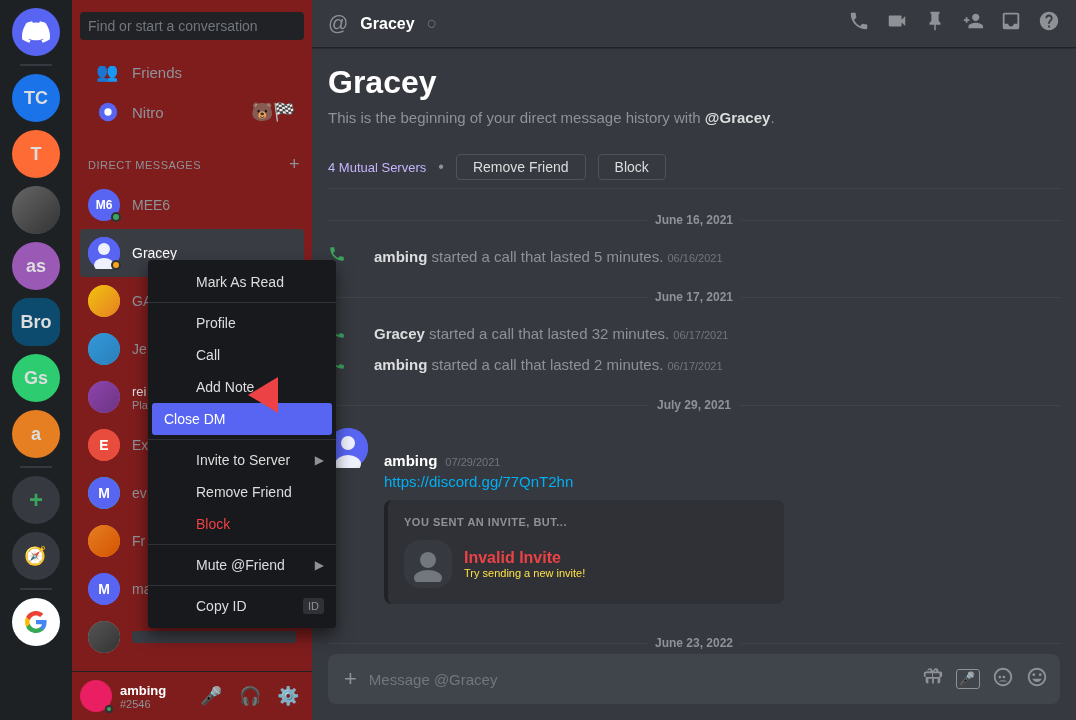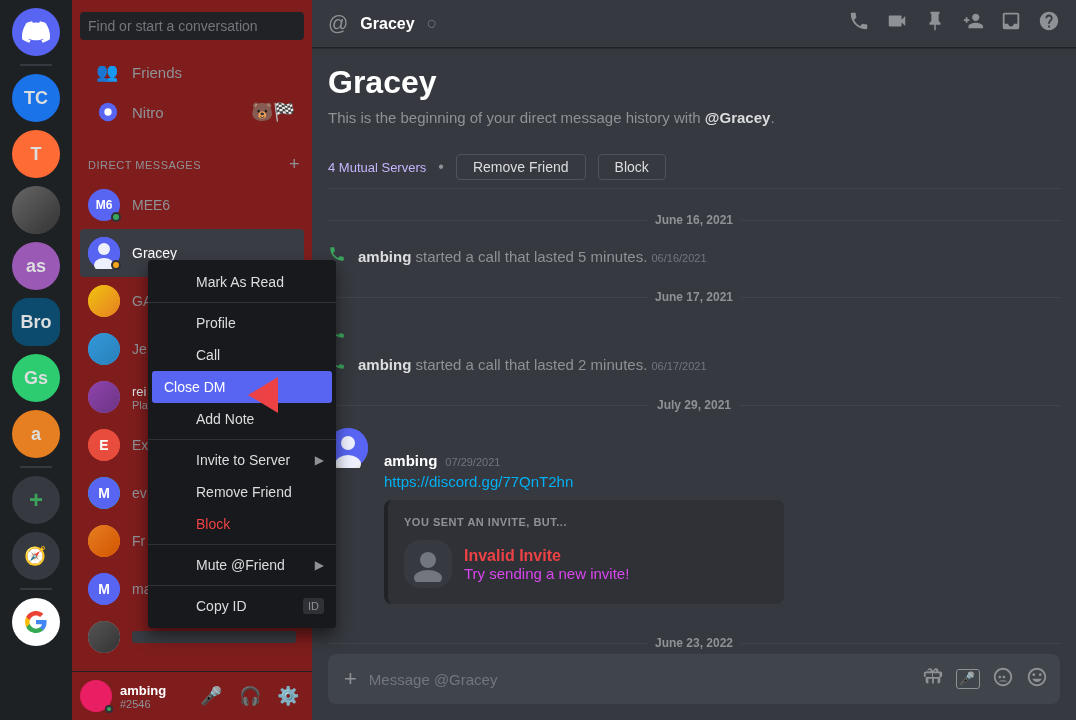--- a/index.html
+++ b/index.html
@@ -137,37 +137,37 @@
     .msg-content { flex: 1; }
     .msg-header { display: flex; align-items: baseline; gap: 8px; margin-bottom: 2px; }
     .msg-author { font-weight: 600; font-size: 15px; color: #fff; }
     .msg-time { font-size: 11px; color: #72767d; margin-top: 28px; }
     .msg-text { font-size: 15px; color: #dcddde; line-height: 1.4; }
     .msg-link { color: #00b0f4; cursor: pointer; text-decoration: none; }
 
     
     .system-msg { display: flex; align-items: center; gap: 12px; margin-bottom: 4px; padding: 2px 0; }
     .sys-icon { color: #3ba55d; font-size: 18px; }
-    .sys-text { font-size: 15px; color: #8e9297; }
+    .sys-text { font-size: 15px; color: #8e9297; margin-left: 16px; }
     .sys-text strong { color: #dcddde; font-weight: 600; }
     .sys-time { font-size: 11px; color: #72767d; }
 
     
     .invite-embed {
       background: #2f3136; border-radius: 8px; padding: 16px;
       margin: 8px 0; max-width: 400px; border-left: 4px solid #202225;
     }
     .invite-label { font-size: 11px; font-weight: 700; color: #8e9297; text-transform: uppercase; margin-bottom: 12px; letter-spacing: 0.5px; }
     .invite-body { display: flex; align-items: center; gap: 12px; }
     .invite-icon {
       width: 48px; height: 48px; background: #36393f; border-radius: 16px;
       display: flex; align-items: center; justify-content: center; font-size: 24px; color: #8e9297;
     }
     .invite-name { color: #ed4245; font-weight: 700; font-size: 16px; }
-    .invite-sub { color: #d946ef; font-size: 15px; }
+    .invite-sub { color: #fde047; font-size: 11px; }
 
     
     .message-input-area {
       padding: 0 16px 16px; flex-shrink: 0;
     }
     .message-input-box {
       background: #40444b; border-radius: 8px; display: flex; align-items: center;
       padding: 0 12px; gap: 8px;
     }
     .input-add-btn { color: #8e9297; font-size: 22px; cursor: pointer; padding: 12px 4px; }
@@ -488,20 +488,25 @@
       <div class="date-line"></div>
       <span class="date-text">June 17, 2021</span>
       <div class="date-line"></div>
     </div>
 
     <div class="system-msg">
       <span class="sys-icon" style="color:#3ba55d;">
         <svg width="18" height="18" viewBox="0 0 24 24" fill="#3ba55d">
             <path d="M6.62 10.79c1.44 2.83 3.76 5.14 6.59 6.59l2.2-2.2c.27-.27.67-.36 1.02-.24 1.12.37 2.33.57 3.57.57.55 0 1 .45 1 1V20c0 .55-.45 1-1 1-9.39 0-17-7.61-17-17 0-.55.45-1 1-1h3.5c.55 0 1 .45 1 1 0 1.25.2 2.45.57 3.57.11.35.03.74-.25 1.02l-2.2 2.2z"></path>
           </svg>
+      </span>
+      <span class="sys-text">
+        <strong>Gracey</strong>
+        <span> started a call that lasted 32 minutes.</span>
+        <span class="sys-time">06/17/2021</span>
       </span>
     </div>
 
     <div class="system-msg">
       <span class="sys-icon" style="color:#3ba55d;">
         <svg width="18" height="18" viewBox="0 0 24 24" fill="#3ba55d">
             <path d="M6.62 10.79c1.44 2.83 3.76 5.14 6.59 6.59l2.2-2.2c.27-.27.67-.36 1.02-.24 1.12.37 2.33.57 3.57.57.55 0 1 .45 1 1V20c0 .55-.45 1-1 1-9.39 0-17-7.61-17-17 0-.55.45-1 1-1h3.5c.55 0 1 .45 1 1 0 1.25.2 2.45.57 3.57.11.35.03.74-.25 1.02l-2.2 2.2z"></path>
           </svg>
       </span>
       <span class="sys-text">
@@ -612,26 +617,26 @@
     <div class="ctx-item">
       <span>Mark As Read</span>
     </div>
     <div class="ctx-separator"></div>
     <div class="ctx-item">
       <span>Profile</span>
     </div>
     <div class="ctx-item">
       <span>Call</span>
     </div>
+    <div class="ctx-item">
+      <span>Add Note</span>
+    </div>
     <div class="ctx-item active" style="background:#5865f2;color:#fff;border-radius:3px;margin:0 4px;">
       <span>Close DM</span>
     </div>
-    <div class="ctx-item">
-      <span>Add Note</span>
-    </div>
     <div class="ctx-separator"></div>
     <div class="ctx-item">
       <span>Invite to Server</span>
       <span class="ctx-arrow">▶</span>
     </div>
     <div class="ctx-item">
       <span>Remove Friend</span>
     </div>
     <div class="ctx-item danger">
       <span>Block</span>

